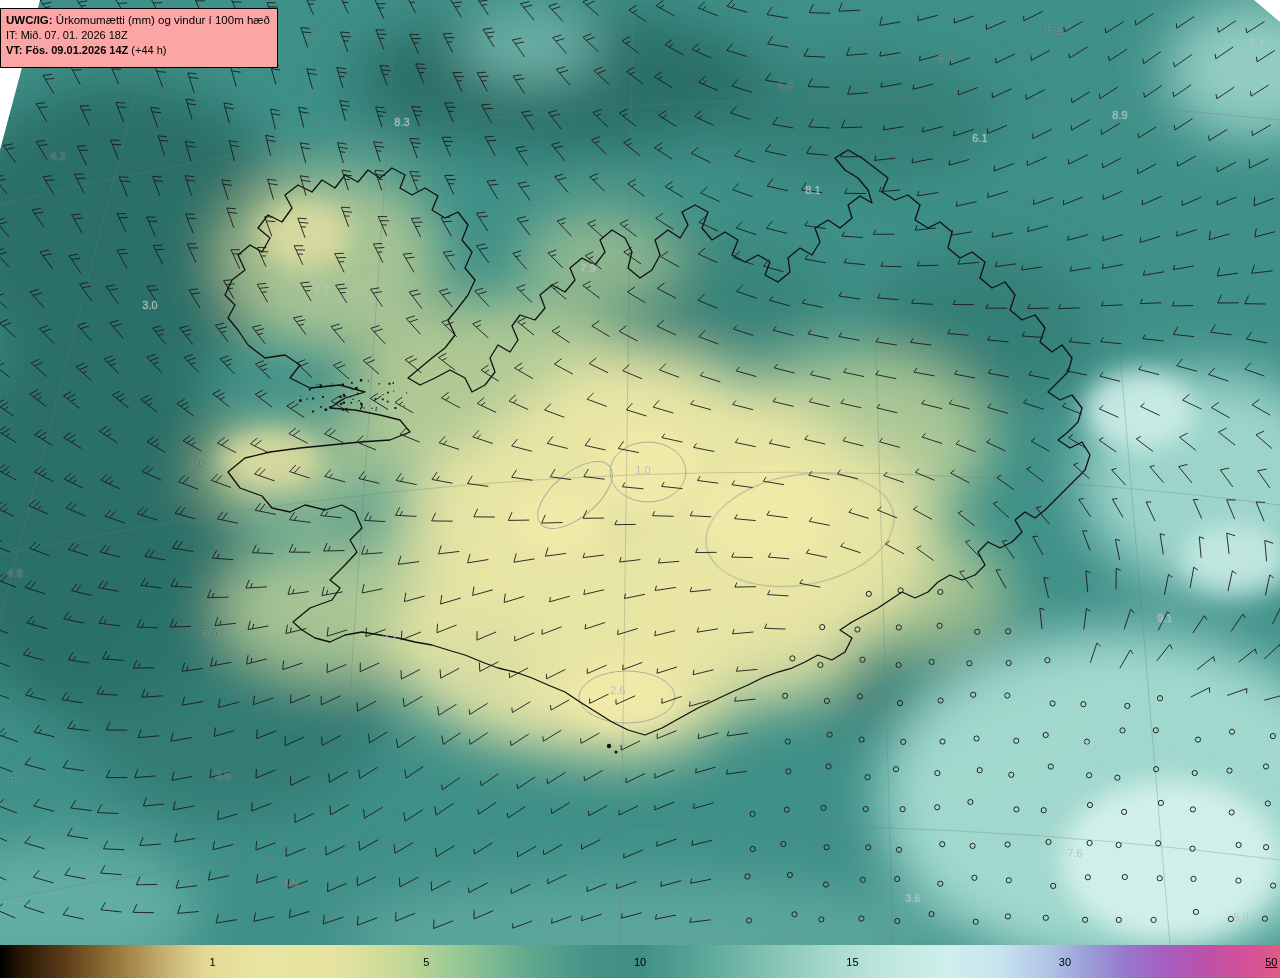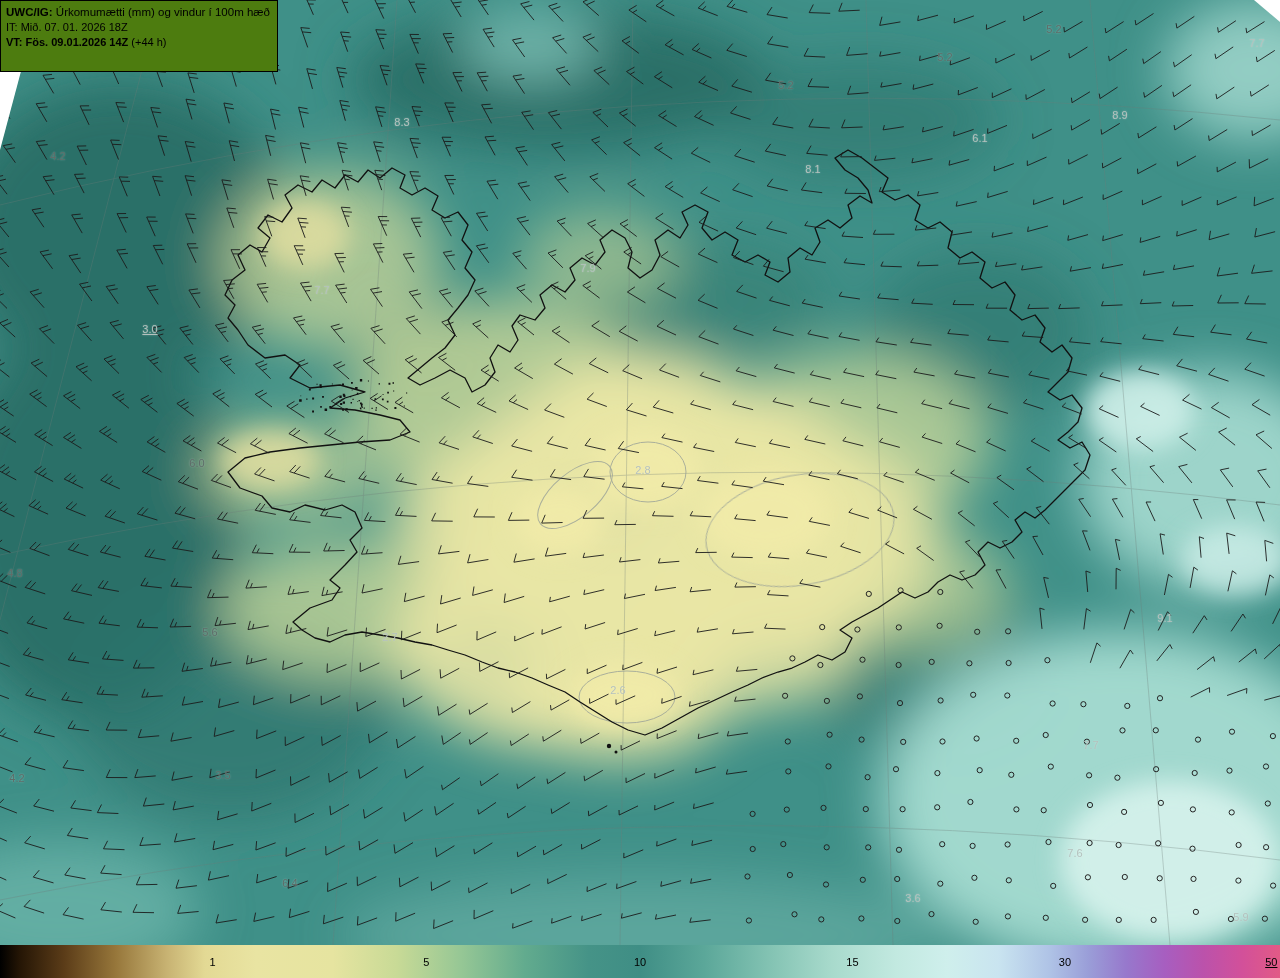--- a/index.html
+++ b/index.html
@@ -4,22 +4,22 @@
 <style>
   html,body{margin:0;padding:0;background:#fff;}
   .stage{position:relative;width:1280px;height:978px;overflow:hidden;background:#fff;
          font-family:"Liberation Sans",sans-serif;}
   .map-area{position:absolute;left:0;top:0;width:1280px;height:945px;}
   .map-area svg{position:absolute;left:0;top:0;display:block;}
   .labels-layer{position:absolute;left:0;top:0;width:100%;height:100%;pointer-events:none;}
   .map-label{position:absolute;transform:translate(-50%,-50%);font-size:11px;color:#5e6d69;
              text-shadow:0 0 2px rgba(255,255,255,.35);white-space:nowrap;}
   .map-label.muted{color:#b4c1bd;}
-  .title-box{position:absolute;left:0;top:0;background:#4d7c0f;border:1px solid #000;
-             padding:3px 7px 20px 5px;font-size:11px;line-height:1.4;color:#000;z-index:5;}
+  .title-box{position:absolute;left:0;top:8px;background:#fca5a5;border:1px solid #000;
+             padding:3px 7px 8px 5px;font-size:11px;line-height:1.4;color:#000;z-index:5;}
   .title-box .b{font-weight:bold;}
   .title-box .l1{font-size:11.5px;}
   .colorbar{position:absolute;left:0;bottom:0;width:1280px;height:33px;}
   .cb-tick{position:absolute;top:50%;transform:translate(-50%,-50%);font-size:11px;color:#000;}
   .cb-tick:last-child{transform:translate(-100%,-50%);text-decoration:underline;}
 </style>
 </head>
 <body>
 
 <div class="stage">
@@ -114,26 +114,26 @@
 
     <div class="labels-layer">
         <span class="map-label" style="left: 1054px; top: 29px;">5.2</span>
         <span class="map-label" style="left: 945px; top: 57px;">5.2</span>
         <span class="map-label muted" style="left: 1257px; top: 43px;">7.7</span>
         <span class="map-label" style="left: 786px; top: 85px;">5.2</span>
         <span class="map-label muted" style="left: 402px; top: 122px;">8.3</span>
         <span class="map-label muted" style="left: 1120px; top: 115px;">8.9</span>
         <span class="map-label muted" style="left: 932px; top: 138px; margin-left: 48px;">6.1</span>
         <span class="map-label" style="left: 58px; top: 156px;">4.2</span>
-        <span class="map-label muted" style="left: 813px; top: 169px; text-align: right;">8.1</span>
+        <span class="map-label muted" style="left: 813px; top: 190px; text-align: right;">8.1</span>
         <span class="map-label muted" style="left: 588px; top: 268px;">7.9</span>
         <span class="map-label muted" style="left: 322px; top: 290px;">7.7</span>
-        <span class="map-label muted" style="left: 150px; top: 329px; text-decoration: underline;">3.0</span>
+        <span class="map-label muted" style="left: 150px; top: 305px;">3.0</span>
         <span class="map-label" style="left: 197px; top: 463px;">6.0</span>
-        <span class="map-label muted" style="left: 643px; top: 470px;">2.8</span>
+        <span class="map-label muted" style="left: 643px; top: 470px;">1.0</span>
         <span class="map-label" style="left: 15px; top: 573px;">4.8</span>
         <span class="map-label muted" style="left: 1165px; top: 618px; text-align: right;">9.1</span>
         <span class="map-label" style="left: 210px; top: 632px;">5.6</span>
         <span class="map-label muted" style="left: 390px; top: 637px;">2.7</span>
         <span class="map-label muted" style="left: 618px; top: 690px;">2.6</span>
         <span class="map-label" style="left: 17px; top: 778px;">4.2</span>
         <span class="map-label" style="left: 223px; top: 775px;">3.5</span>
         <span class="map-label muted" style="left: 1091px; top: 745px;">7.7</span>
         <span class="map-label muted" style="left: 1075px; top: 853px;">7.6</span>
         <span class="map-label" style="left: 290px; top: 883px;">6.4</span>

